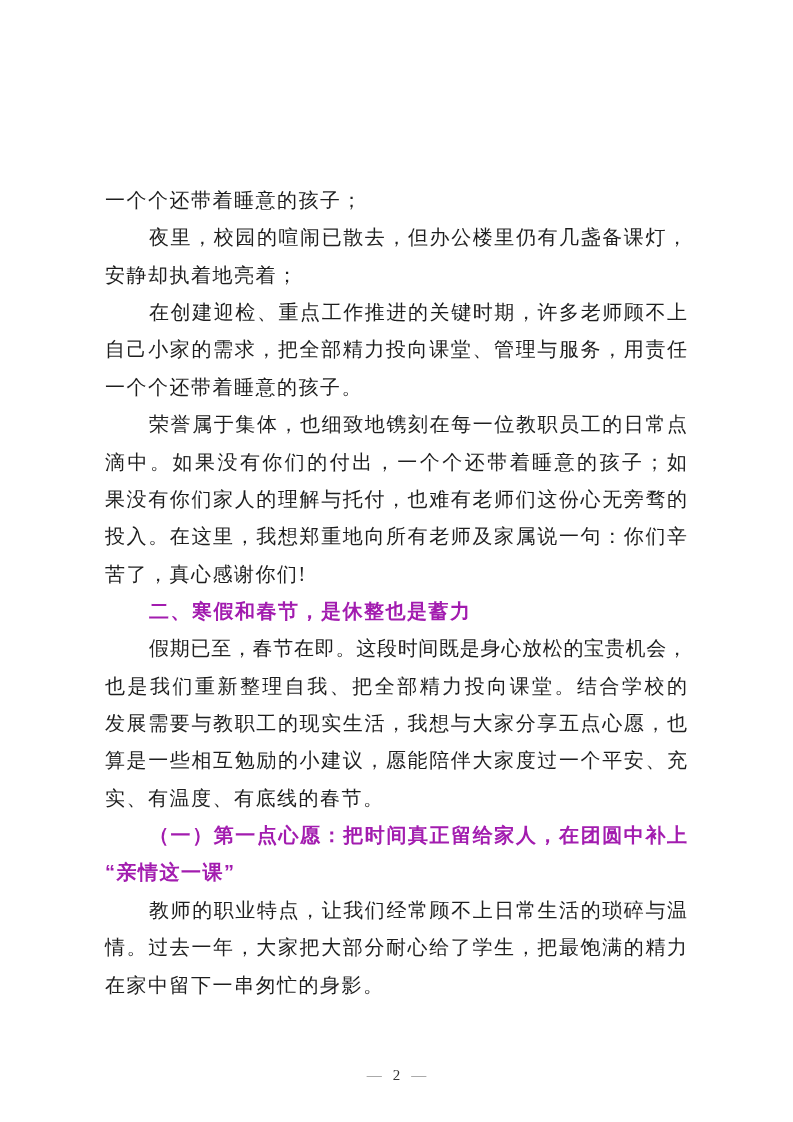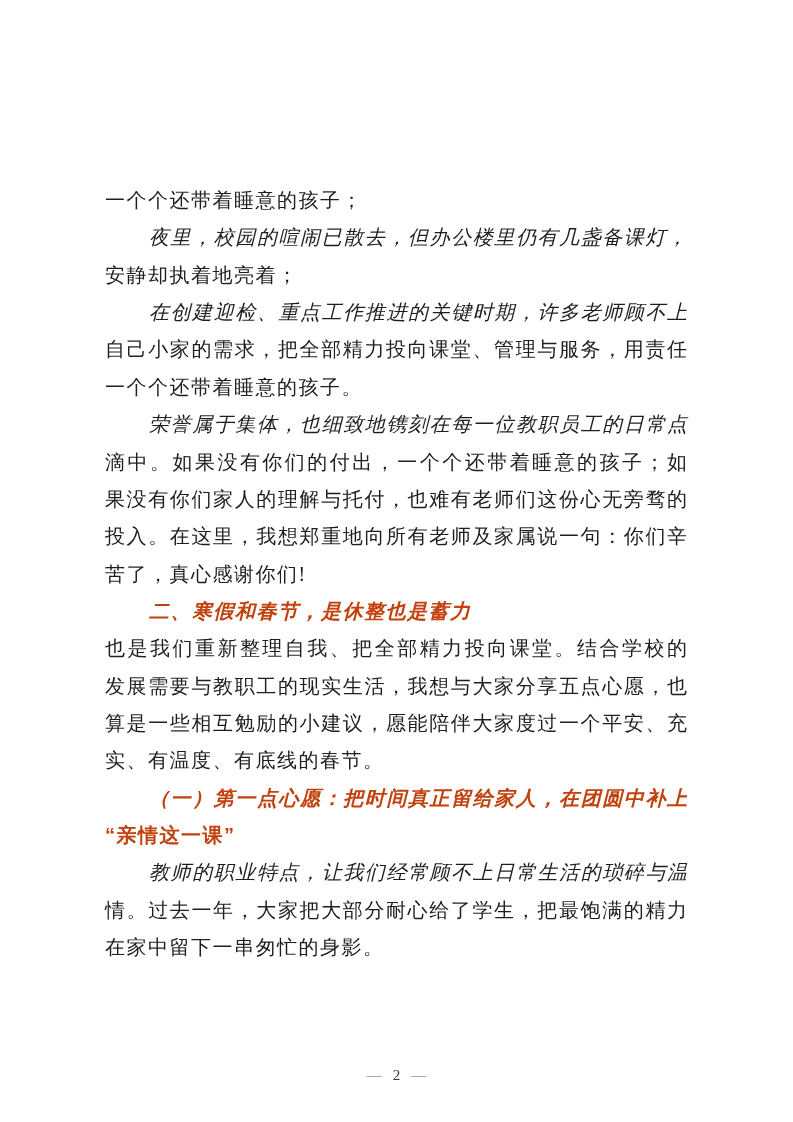--- a/index.html
+++ b/index.html
@@ -33,26 +33,25 @@
   }
   .line.j {
     white-space: normal;
     letter-spacing: 0;
     text-align: justify;
     text-align-last: justify;
     text-justify: inter-ideograph;
   }
   .line.ind {
     text-indent: 44px;
-    font-style: italic;
   }
   .line.hd {
     font-family: "Liberation Sans", "DejaVu Sans", sans-serif;
     font-weight: 700;
-    color: #c2410c;
+    color: #a21caf;
   }
   .footer {
     position: absolute;
     top: 1036px;
     left: 0;
     width: 793px;
     text-align: center;
     font-size: 15px;
     line-height: 20px;
     font-family: "Liberation Serif", "DejaVu Serif", serif;
@@ -77,20 +76,21 @@
         <div class="line">安静却执着地亮着；</div>
         <div class="line j ind">在创建迎检、重点工作推进的关键时期，许多老师顾不上</div>
         <div class="line j">自己小家的需求，把全部精力投向课堂、管理与服务，用责任</div>
         <div class="line">一个个还带着睡意的孩子。</div>
         <div class="line j ind">荣誉属于集体，也细致地镌刻在每一位教职员工的日常点</div>
         <div class="line j">滴中。如果没有你们的付出，一个个还带着睡意的孩子；如</div>
         <div class="line j">果没有你们家人的理解与托付，也难有老师们这份心无旁骛的</div>
         <div class="line j">投入。在这里，我想郑重地向所有老师及家属说一句：你们辛</div>
         <div class="line">苦了，真心感谢你们!</div>
         <div class="line ind hd">二、寒假和春节，是休整也是蓄力</div>
+        <div class="line j ind">假期已至，春节在即。这段时间既是身心放松的宝贵机会，</div>
         <div class="line j">也是我们重新整理自我、把全部精力投向课堂。结合学校的</div>
         <div class="line j">发展需要与教职工的现实生活，我想与大家分享五点心愿，也</div>
         <div class="line j">算是一些相互勉励的小建议，愿能陪伴大家度过一个平安、充</div>
         <div class="line">实、有温度、有底线的春节。</div>
         <div class="line j ind hd">（一）第一点心愿：把时间真正留给家人，在团圆中补上</div>
         <div class="line hd">“亲情这一课”</div>
         <div class="line j ind">教师的职业特点，让我们经常顾不上日常生活的琐碎与温</div>
         <div class="line j">情。过去一年，大家把大部分耐心给了学生，把最饱满的精力</div>
         <div class="line">在家中留下一串匆忙的身影。</div>
       </div>

